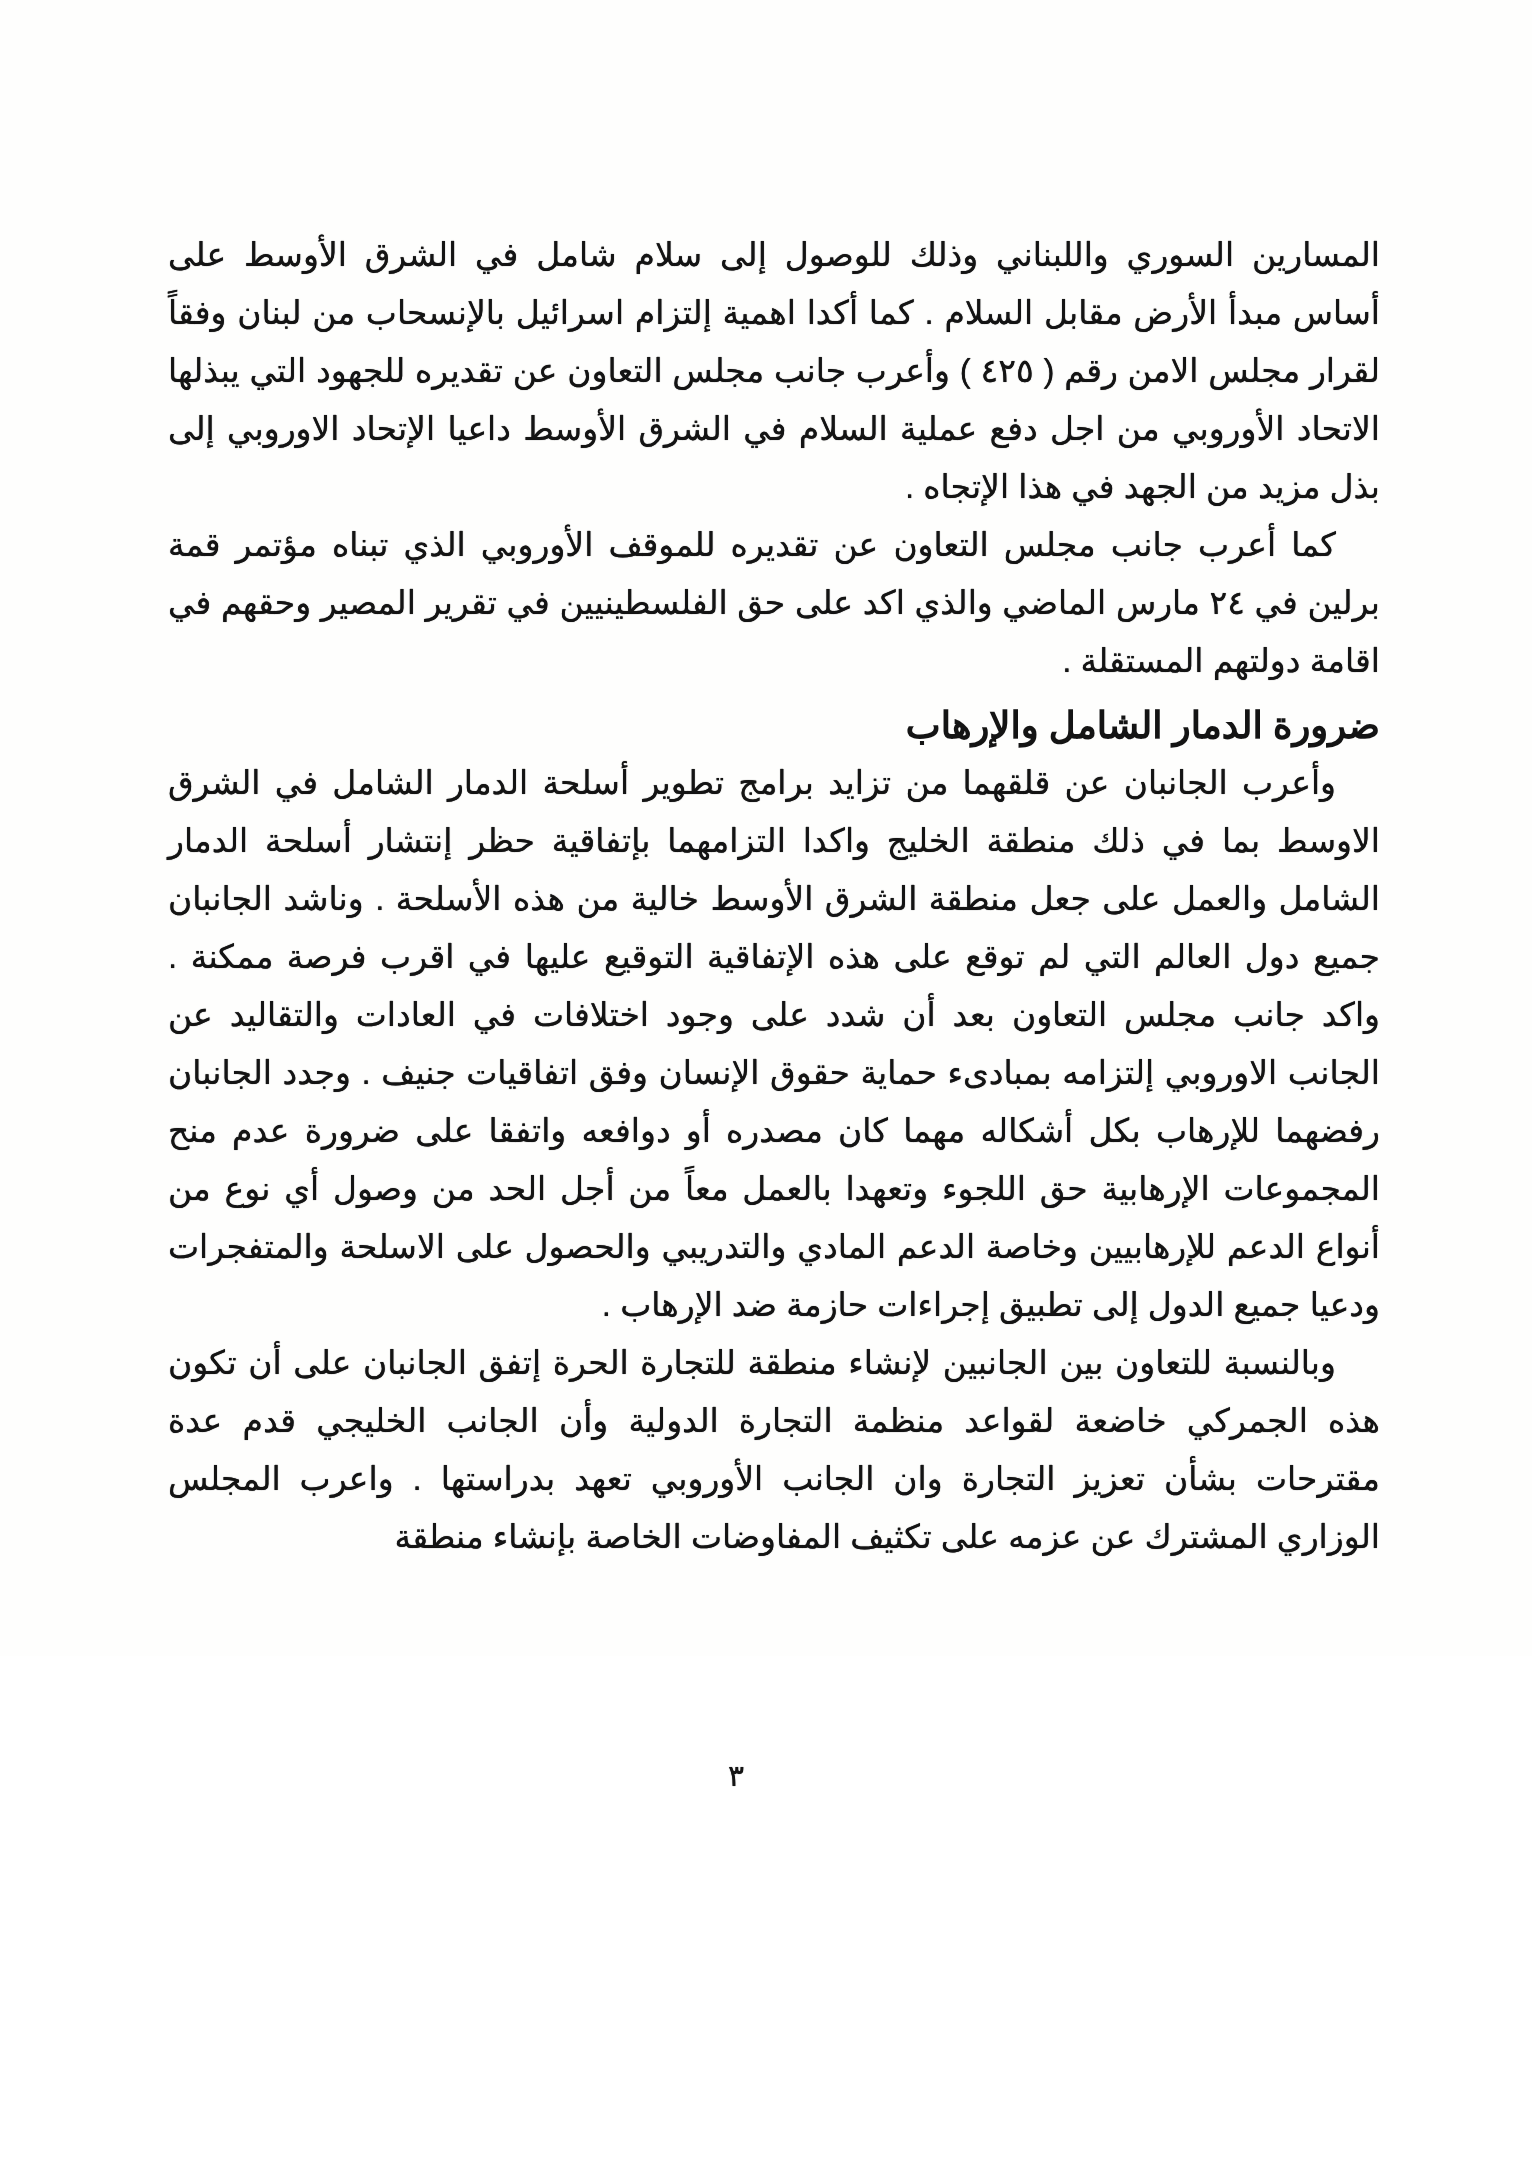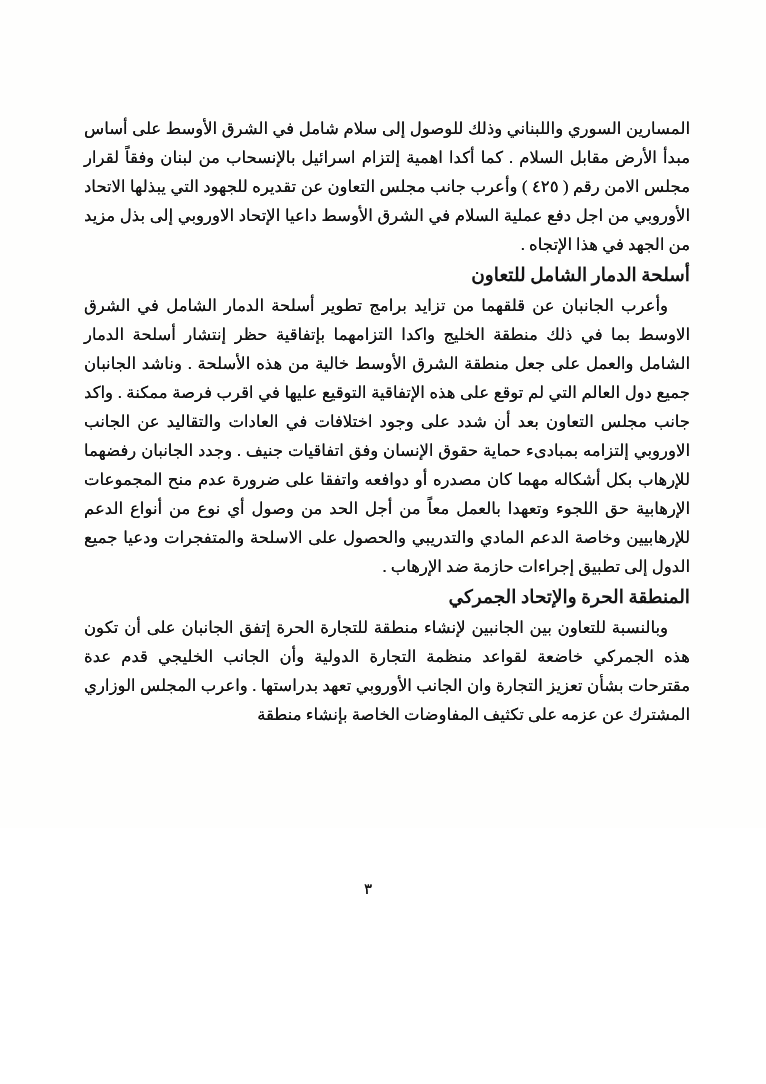--- a/index.html
+++ b/index.html
@@ -11,21 +11,21 @@
     height: 1084px;
     overflow: hidden;
     background: #ffffff;
   }
   .page {
     position: relative;
     width: 766px;
     height: 828px;
     background: #fefefd;
     direction: rtl;
-    font-family: Liberation Serif, serif;
+    font-family: Liberation Sans, sans-serif;
     color: #141414;
   }
   .text-block {
     position: absolute;
     top: 114px;
     right: 76px;
     width: 606px;
   }
   .para {
     margin: 0;
@@ -57,26 +57,26 @@
 </style>
 </head>
 <body>
 
 <div class="page" style="background: rgb(254, 254, 253); color: rgb(20, 20, 20);">
 
   <main class="text-block">
 
     <p class="para">المسارين السوري واللبناني وذلك للوصول إلى سلام شامل في الشرق الأوسط على أساس مبدأ الأرض مقابل السلام . كما أكدا اهمية إلتزام اسرائيل بالإنسحاب من لبنان وفقاً لقرار مجلس الامن رقم ( ٤٢٥ ) وأعرب جانب مجلس التعاون عن تقديره للجهود التي يبذلها الاتحاد الأوروبي من اجل دفع عملية السلام في الشرق الأوسط داعيا الإتحاد الاوروبي إلى بذل مزيد من الجهد في هذا الإتجاه .</p>
 
+    <p class="para indent">كما أعرب جانب مجلس التعاون عن تقديره للموقف الأوروبي الذي تبناه مؤتمر قمة برلين في ٢٤ مارس الماضي والذي اكد على حق الفلسطينيين في تقرير المصير وحقهم في اقامة دولتهم المستقلة .</p>
 
-    <h2 class="heading">أسلحة الدمار الشامل للتعاون</h2>
+    <h2 class="heading">ضرورة الدمار الشامل والإرهاب</h2>
 
     <p class="para indent">وأعرب الجانبان عن قلقهما من تزايد برامج تطوير أسلحة الدمار الشامل في الشرق الاوسط بما في ذلك منطقة الخليج واكدا التزامهما بإتفاقية حظر إنتشار أسلحة الدمار الشامل والعمل على جعل منطقة الشرق الأوسط خالية من هذه الأسلحة . وناشد الجانبان جميع دول العالم التي لم توقع على هذه الإتفاقية التوقيع عليها في اقرب فرصة ممكنة . واكد جانب مجلس التعاون بعد أن شدد على وجود اختلافات في العادات والتقاليد عن الجانب الاوروبي إلتزامه بمبادىء حماية حقوق الإنسان وفق اتفاقيات جنيف . وجدد الجانبان رفضهما للإرهاب بكل أشكاله مهما كان مصدره أو دوافعه واتفقا على ضرورة عدم منح المجموعات الإرهابية حق اللجوء وتعهدا بالعمل معاً من أجل الحد من وصول أي نوع من أنواع الدعم للإرهابيين وخاصة الدعم المادي والتدريبي والحصول على الاسلحة والمتفجرات ودعيا جميع الدول إلى تطبيق إجراءات حازمة ضد الإرهاب .</p>
 
-    <h2 class="heading">المنطقة الحرة والإتحاد الجمركي</h2>
 
     <p class="para indent">وبالنسبة للتعاون بين الجانبين لإنشاء منطقة للتجارة الحرة إتفق الجانبان على أن تكون هذه الجمركي خاضعة لقواعد منظمة التجارة الدولية وأن الجانب الخليجي قدم عدة مقترحات بشأن تعزيز التجارة وان الجانب الأوروبي تعهد بدراستها . واعرب المجلس الوزاري المشترك عن عزمه على تكثيف المفاوضات الخاصة بإنشاء منطقة</p>
 
   </main>
 
   <div class="page-number">٣</div>
 
 </div>
 
 </body></html>

